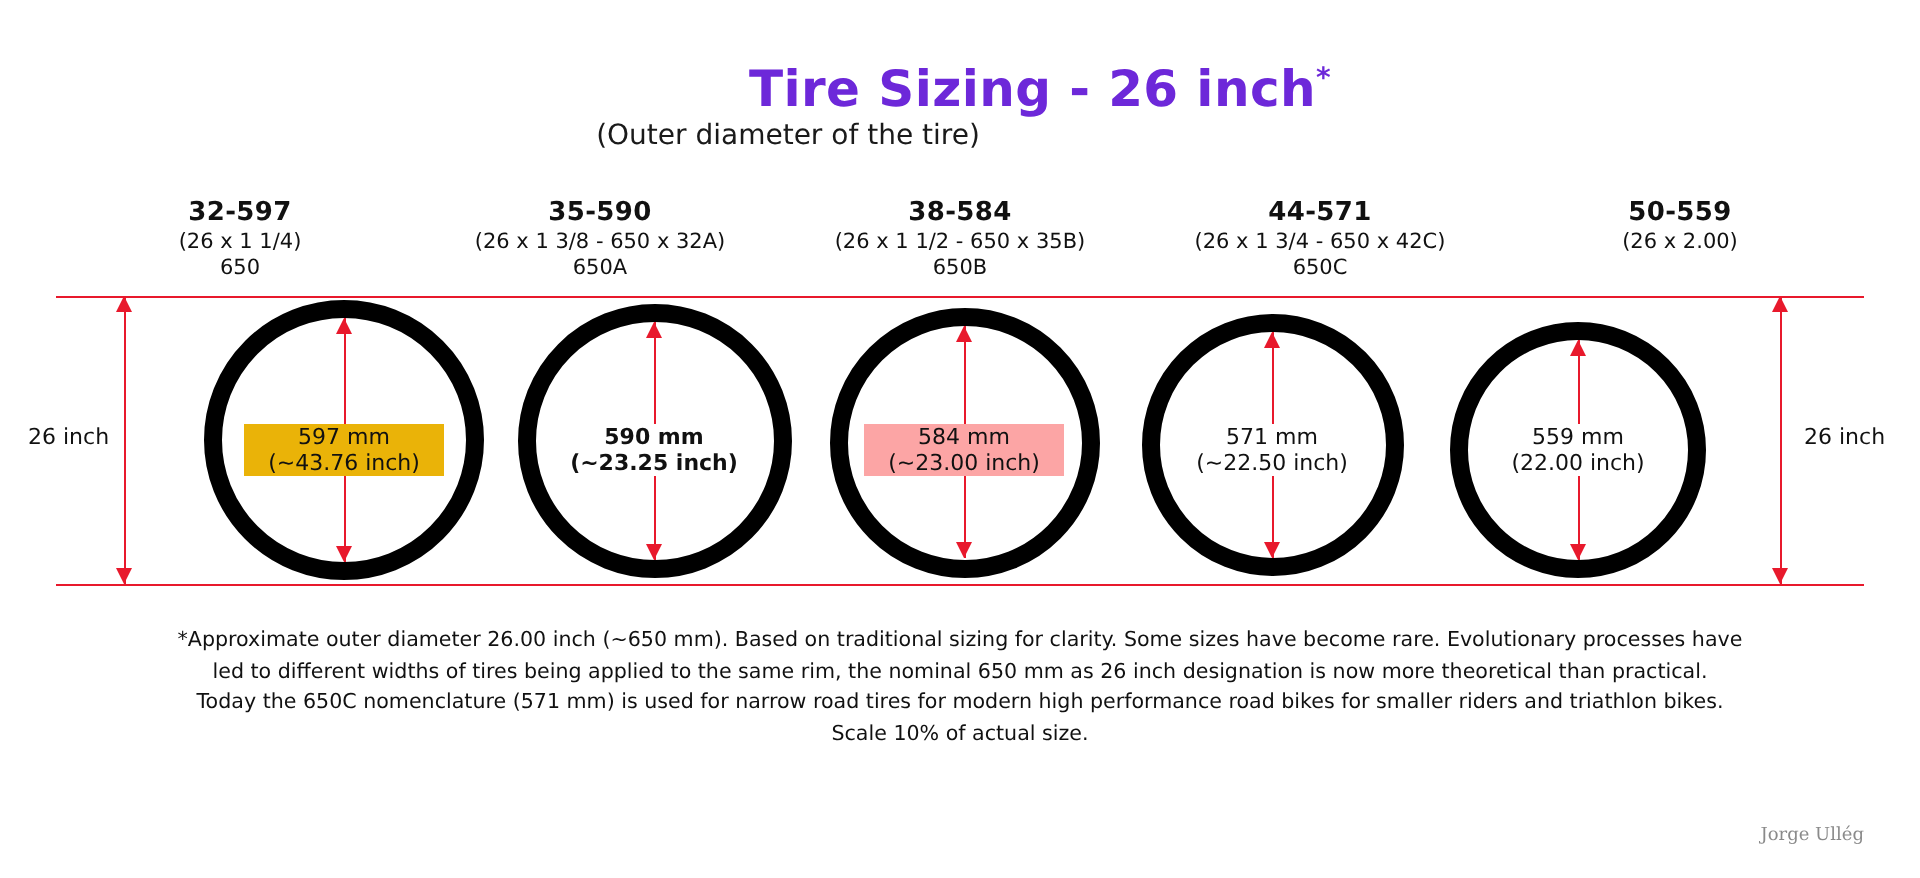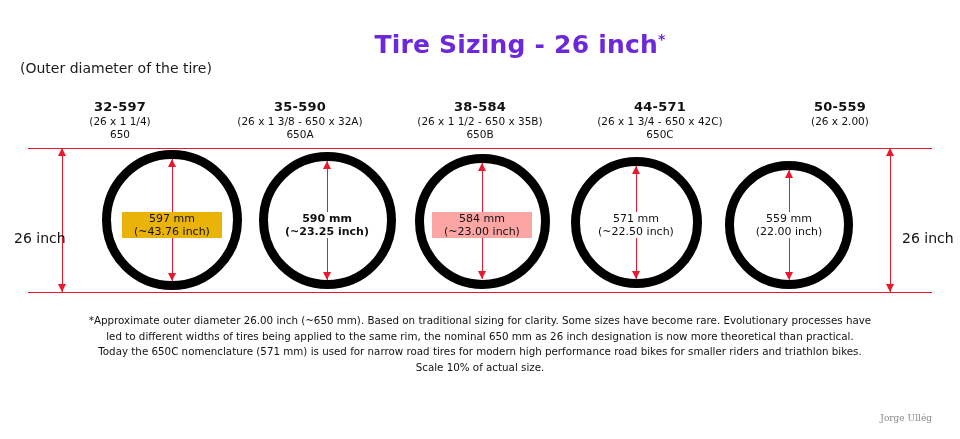--- a/index.html
+++ b/index.html
@@ -33,23 +33,23 @@
   }
   .title .asterisk {
     font-size: 14px;
     vertical-align: super;
   }
   .subtitle {
     position: absolute;
     top: 60px;
     left: 0;
     width: 788px;
+    text-align: center;
     font-size: 14px;
     color: #1a1a1a;
-    margin-left: 20px;
   }
 
   
   .labels {
     position: absolute;
     top: 100px;
     left: 30px;
     width: 900px;
     height: 46px;
     display: flex;
@@ -106,22 +106,22 @@
   .outer-arrow::before {
     top: 0;
     border-bottom: 8px solid #e8192c;
   }
   .outer-arrow::after {
     bottom: 0;
     border-top: 8px solid #e8192c;
   }
   .outer-label {
     position: absolute;
-    top: 230px;
-    font-size: 14px;
+    top: 212px;
+    font-size: 11px;
     color: #111;
     white-space: nowrap;
   }
   .outer-label.left { left: 14px; }
   .outer-label.right { left: 902px; }
 
   
   .tires {
     position: absolute;
     top: 148px;

